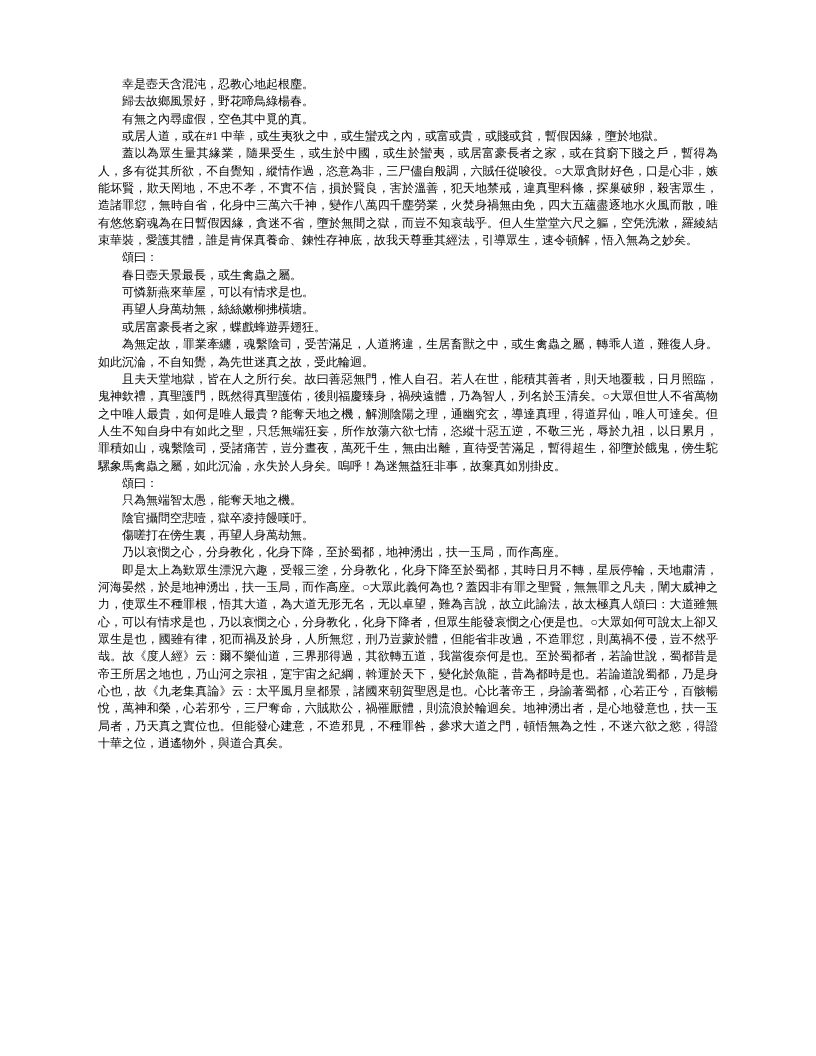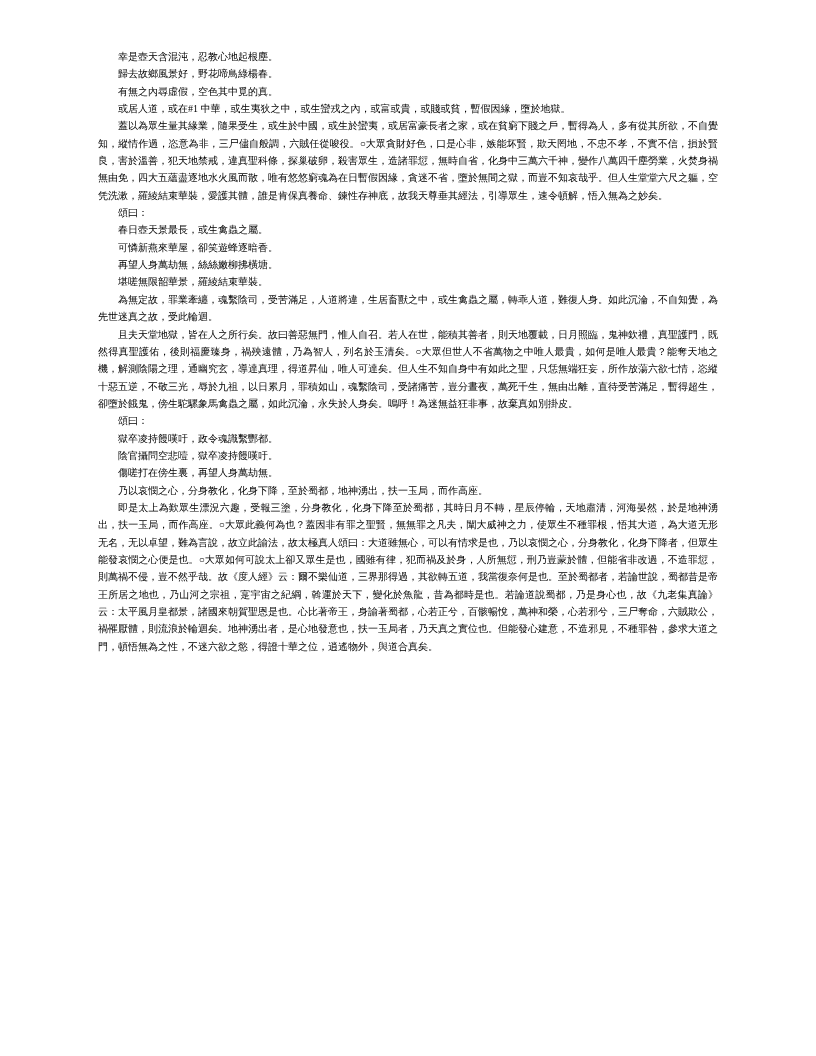--- a/index.html
+++ b/index.html
@@ -9,25 +9,25 @@
   }
   body {
     width: 816px;
     height: 1056px;
     overflow: hidden;
   }
   .page {
     box-sizing: border-box;
     width: 816px;
     height: 1056px;
-    padding: 48px 98px 90px 98px;
+    padding: 76px 98px 90px 98px;
     background: #ffffff;
     color: #000000;
     font-family: "Liberation Serif", "DejaVu Serif", serif;
-    font-size: 10px;
+    font-size: 12px;
     line-height: 17.35px;
   }
   .page p {
     margin: 0;
     padding: 0;
   }
   .para {
     text-align: justify;
     text-justify: inter-character;
     text-indent: 2em;
@@ -42,24 +42,24 @@
 <body>
 
 <div class="page">
   <p class="line">幸是壺天含混沌，忍教心地起根塵。</p>
   <p class="line">歸去故鄉風景好，野花啼鳥綠楊春。</p>
   <p class="line">有無之內尋虛假，空色其中覓的真。</p>
   <p class="para">或居人道，或在#1 中華，或生夷狄之中，或生蠻戎之內，或富或貴，或賤或貧，暫假因緣，墮於地獄。</p>
   <p class="para">蓋以為眾生量其緣業，隨果受生，或生於中國，或生於蠻夷，或居富豪長者之家，或在貧窮下賤之戶，暫得為人，多有從其所欲，不自覺知，縱情作過，恣意為非，三尸儘自般調，六賊任從唆役。○大眾貪財好色，口是心非，嫉能坏賢，欺天罔地，不忠不孝，不實不信，損於賢良，害於溫善，犯天地禁戒，違真聖科條，探巢破卵，殺害眾生，造諸罪愆，無時自省，化身中三萬六千神，變作八萬四千塵勞業，火焚身禍無由免，四大五蘊盡逐地水火風而散，唯有悠悠窮魂為在日暫假因緣，貪迷不省，墮於無間之獄，而豈不知哀哉乎。但人生堂堂六尺之軀，空凭洗漱，羅綾結束華裝，愛護其體，誰是肯保真養命、鍊性存神底，故我天尊垂其經法，引導眾生，速令頓解，悟入無為之妙矣。</p>
   <p class="line">頌曰：</p>
   <p class="line">春日壺天景最長，或生禽蟲之屬。</p>
-  <p class="line">可憐新燕來華屋，卻笑遊蜂逐暗香。</p>
+  <p class="line">可憐新燕來華屋，可以有情求是也。</p>
   <p class="line">再望人身萬劫無，絲絲嫩柳拂橫塘。</p>
-  <p class="line">堪嗟無限韶華景，羅綾結束華裝。</p>
+  <p class="line">或居富豪長者之家，蝶戲蜂遊弄翅狂。</p>
   <p class="para">為無定故，罪業牽纏，魂繫陰司，受苦滿足，人道將違，生居畜獸之中，或生禽蟲之屬，轉乖人道，難復人身。如此沉淪，不自知覺，為先世迷真之故，受此輪迴。</p>
   <p class="para">且夫天堂地獄，皆在人之所行矣。故曰善惡無門，惟人自召。若人在世，能積其善者，則天地覆載，日月照臨，鬼神欽禮，真聖護門，既然得真聖護佑，後則福慶臻身，禍殃遠體，乃為智人，列名於玉清矣。○大眾但世人不省萬物之中唯人最貴，如何是唯人最貴？能奪天地之機，解測陰陽之理，通幽究玄，導達真理，得道昇仙，唯人可達矣。但人生不知自身中有如此之聖，只恁無端狂妄，所作放蕩六欲七情，恣縱十惡五逆，不敬三光，辱於九祖，以日累月，罪積如山，魂繫陰司，受諸痛苦，豈分晝夜，萬死千生，無由出離，直待受苦滿足，暫得超生，卻墮於餓鬼，傍生駝騾象馬禽蟲之屬，如此沉淪，永失於人身矣。嗚呼！為迷無益狂非事，故棄真如別掛皮。</p>
   <p class="line">頌曰：</p>
-  <p class="line">獄卒凌持饅嘆吁，政令魂識繫酆都。</p>
+  <p class="line">只為無端智太愚，能奪天地之機。</p>
   <p class="line">陰官攝問空悲噎，獄卒凌持饅嘆吁。</p>
   <p class="line">傷嗟打在傍生裏，再望人身萬劫無。</p>
   <p class="para">乃以哀憫之心，分身教化，化身下降，至於蜀都，地神湧出，扶一玉局，而作高座。</p>
   <p class="para">即是太上為歎眾生漂況六趣，受報三塗，分身教化，化身下降至於蜀都，其時日月不轉，星辰停輪，天地肅清，河海晏然，於是地神湧出，扶一玉局，而作高座。○大眾此義何為也？蓋因非有罪之聖賢，無無罪之凡夫，闡大威神之力，使眾生不種罪根，悟其大道，為大道无形无名，无以卓望，難為言說，故立此諭法，故太極真人頌曰：大道雖無心，可以有情求是也，乃以哀憫之心，分身教化，化身下降者，但眾生能發哀憫之心便是也。○大眾如何可說太上卻又眾生是也，國雖有律，犯而禍及於身，人所無愆，刑乃豈蒙於體，但能省非改過，不造罪愆，則萬禍不侵，豈不然乎哉。故《度人經》云：爾不樂仙道，三界那得過，其欲轉五道，我當復奈何是也。至於蜀都者，若論世說，蜀都昔是帝王所居之地也，乃山河之宗祖，寔宇宙之紀綱，斡運於天下，變化於魚龍，昔為都時是也。若論道說蜀都，乃是身心也，故《九老集真論》云：太平風月皇都景，諸國來朝賀聖恩是也。心比著帝王，身諭著蜀都，心若正兮，百骸暢悅，萬神和榮，心若邪兮，三尸奪命，六賊欺公，禍罹厭體，則流浪於輪迴矣。地神湧出者，是心地發意也，扶一玉局者，乃天真之實位也。但能發心建意，不造邪見，不種罪咎，參求大道之門，頓悟無為之性，不迷六欲之慾，得證十華之位，逍遙物外，與道合真矣。</p>
 </div>
 
 </body></html>

